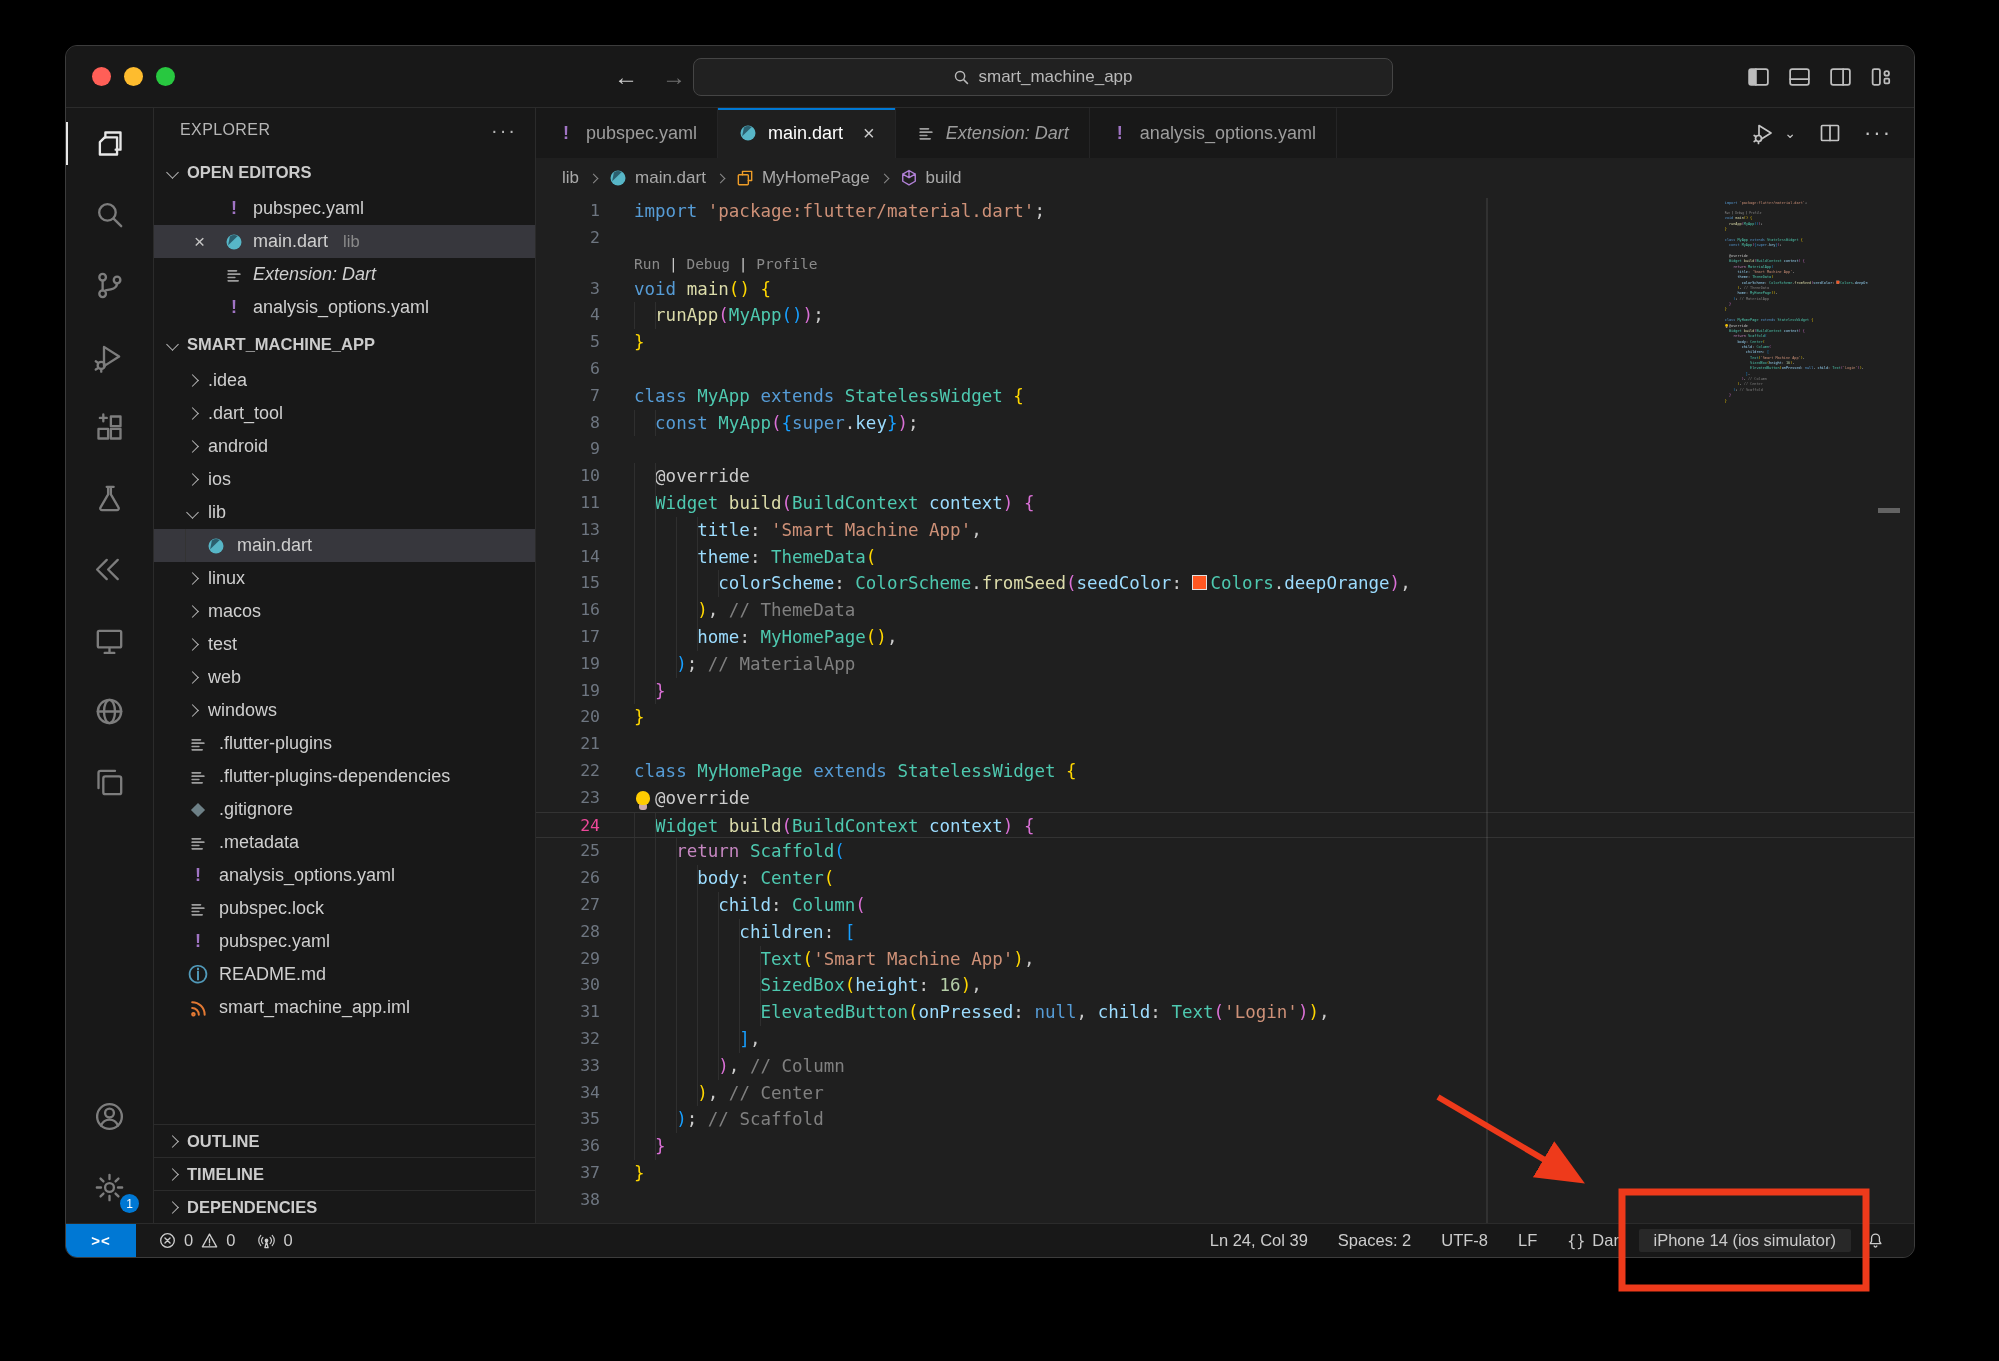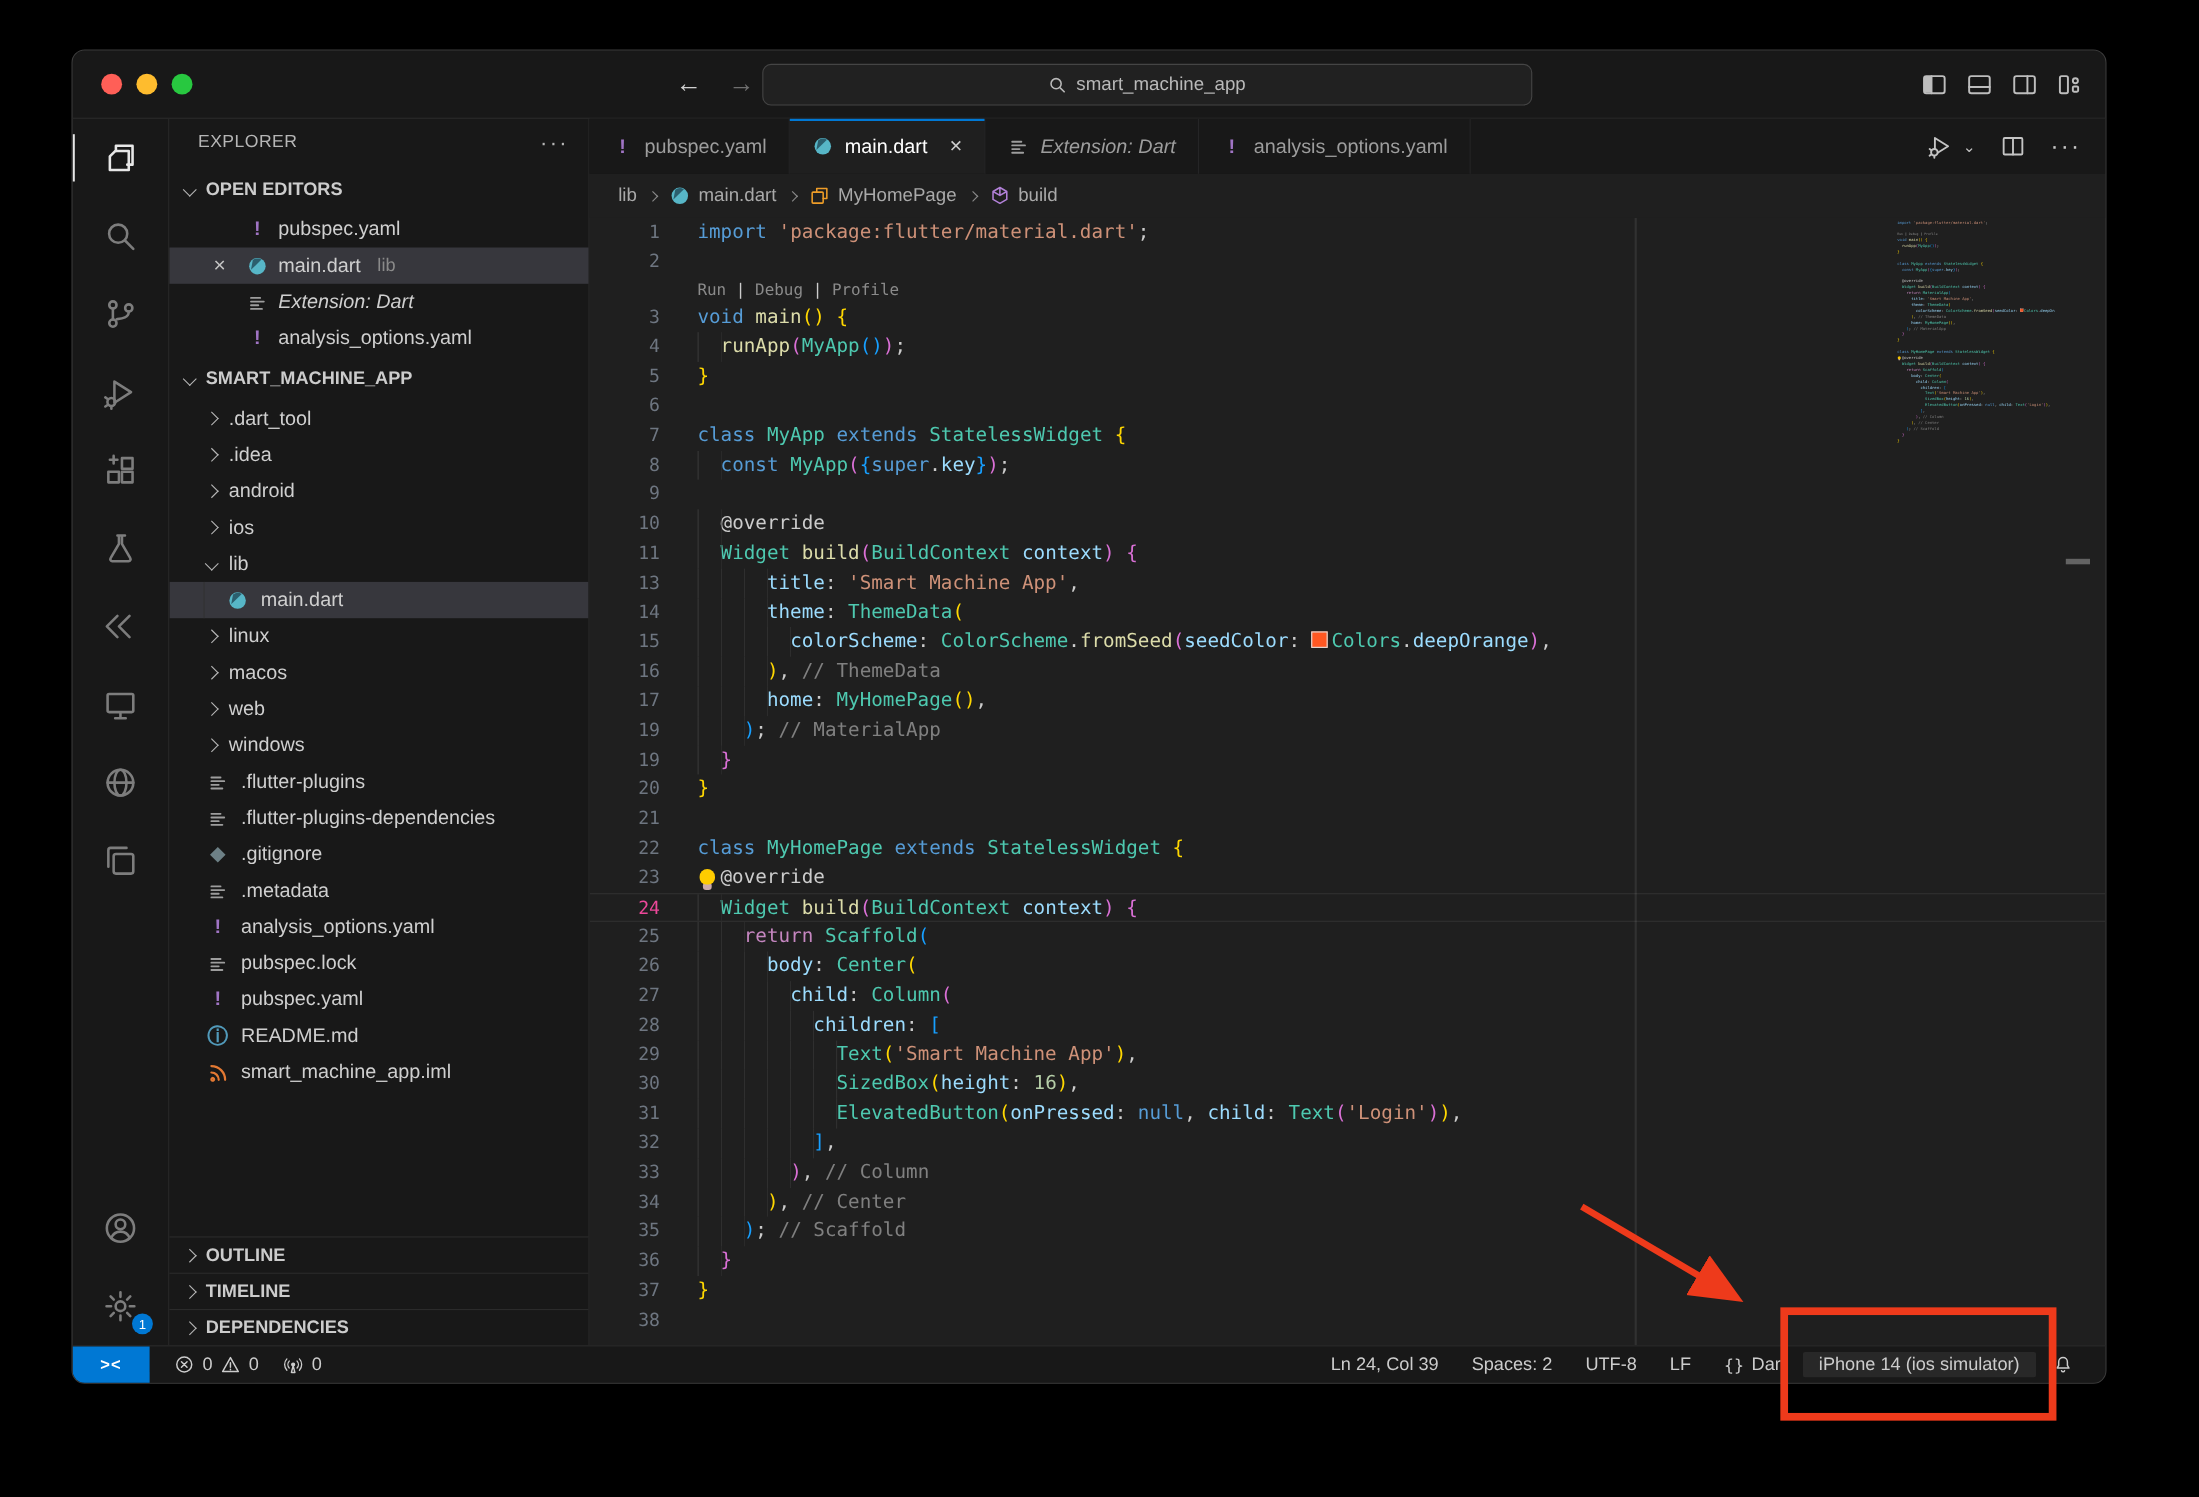--- a/index.html
+++ b/index.html
@@ -323,25 +323,25 @@
 
    </div>
         </div>
       <div class="sb-sec-header">
         <span class="chev down"></span>
         <span>SMART_MACHINE_APP</span>
       </div>
       <div class="tree" id="tree">
           <div class="tree-item  ">
      <span class="chev right"></span>
+     <span>.idea</span>
+   </div>
+          <div class="tree-item  ">
+     <span class="chev right"></span>
      <span>.dart_tool</span>
-   </div>
-          <div class="tree-item  ">
-     <span class="chev right"></span>
-     <span>.idea</span>
    </div>
           <div class="tree-item  ">
      <span class="chev right"></span>
      <span>android</span>
    </div>
           <div class="tree-item  ">
      <span class="chev right"></span>
      <span>ios</span>
    </div>
           <div class="tree-item  ">
@@ -357,20 +357,24 @@
             </span>
      <span>main.dart</span>
    </div>
           <div class="tree-item  ">
      <span class="chev right"></span>
      <span>linux</span>
    </div>
           <div class="tree-item  ">
      <span class="chev right"></span>
      <span>macos</span>
+   </div>
+          <div class="tree-item  ">
+     <span class="chev right"></span>
+     <span>test</span>
    </div>
           <div class="tree-item  ">
      <span class="chev right"></span>
      <span>web</span>
    </div>
           <div class="tree-item  ">
      <span class="chev right"></span>
      <span>windows</span>
    </div>
           <div class="tree-item  ">

